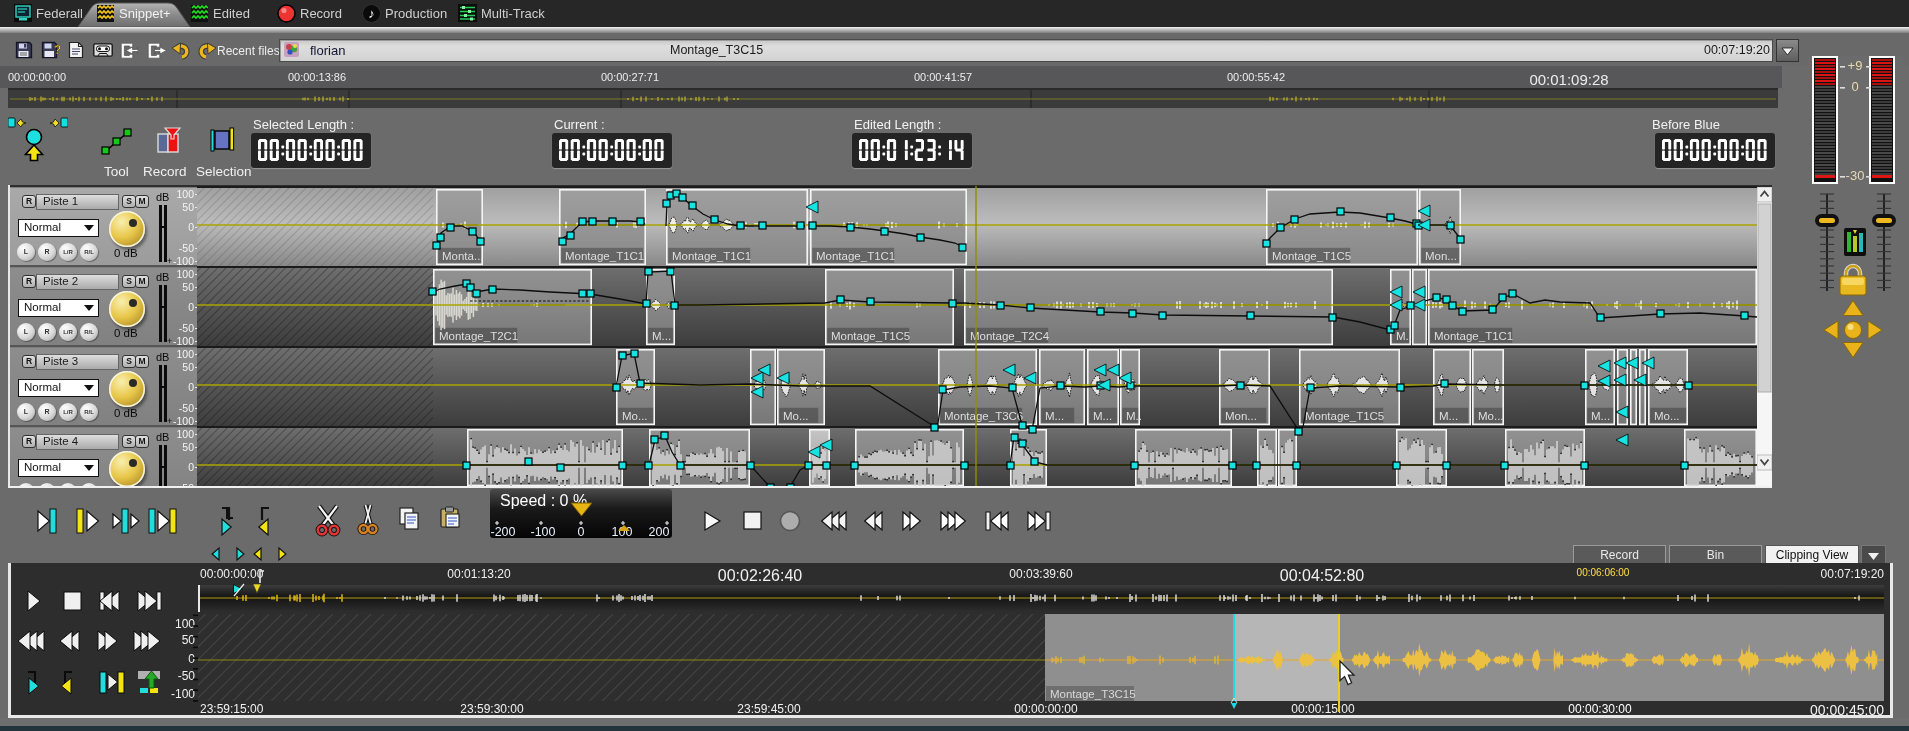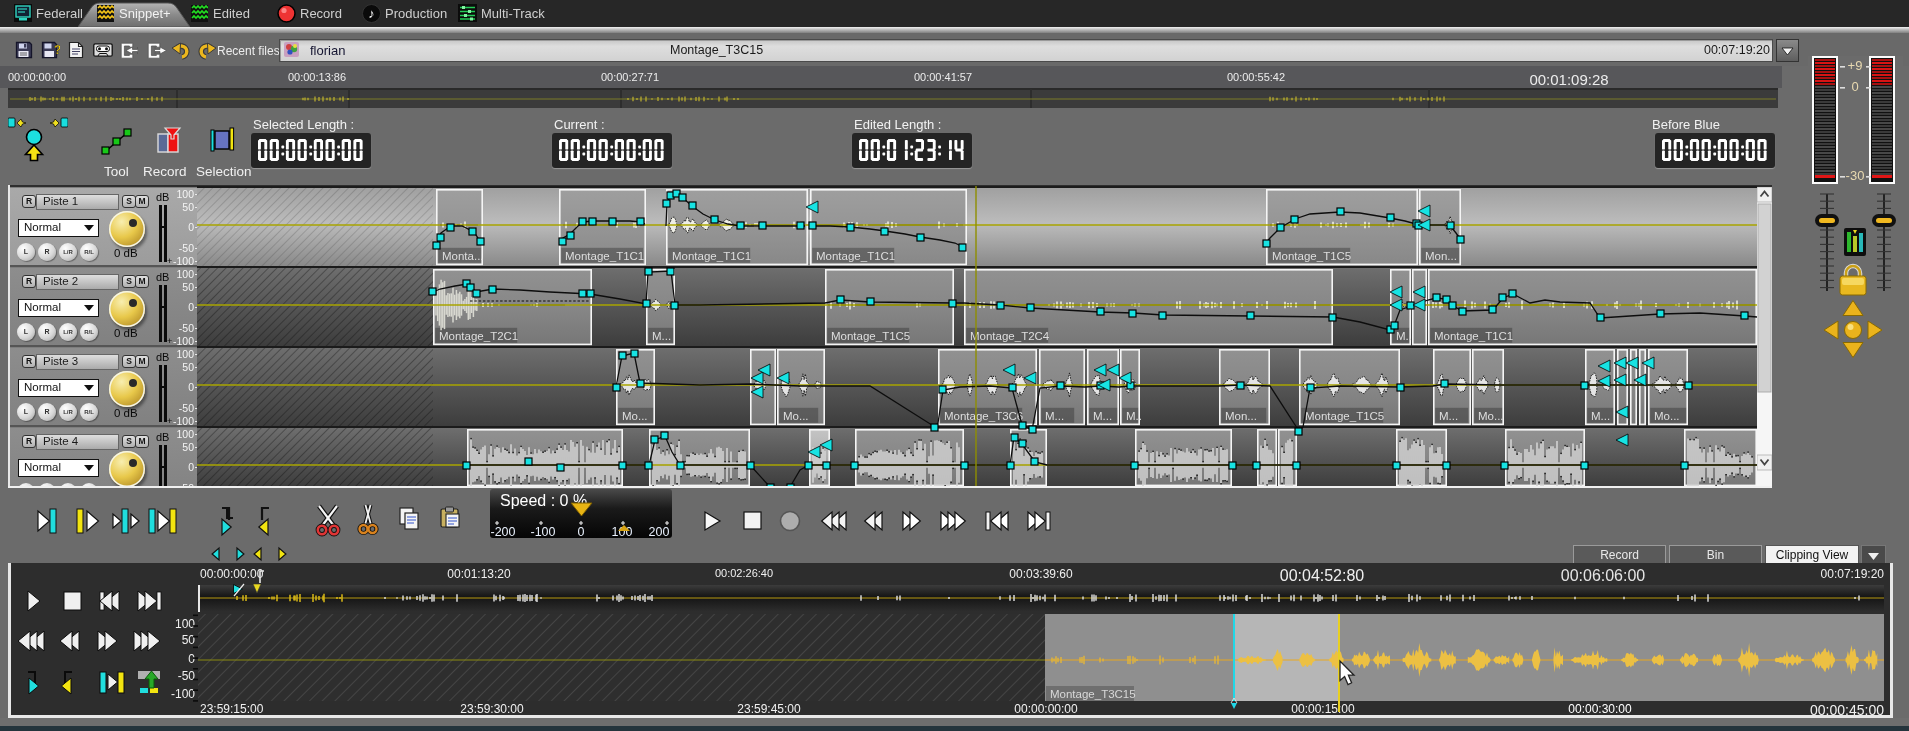--- a/index.html
+++ b/index.html
@@ -2107,24 +2107,24 @@
 <div class="ab" style="left:1573px;top:545px;width:93px;height:20px;background:#5a5a5a;color:#e8e8e8;border-top:1px solid #9a9a9a;border-left:1px solid #9a9a9a;border-right:1px solid #9a9a9a;font-size:12px;text-align:center;line-height:19px">Record</div>
 <div class="ab" style="left:1669px;top:545px;width:93px;height:20px;background:#5a5a5a;color:#e8e8e8;border-top:1px solid #9a9a9a;border-left:1px solid #9a9a9a;border-right:1px solid #9a9a9a;font-size:12px;text-align:center;line-height:19px">Bin</div>
 <div class="ab" style="left:1765px;top:545px;width:94px;height:20px;background:#f2f2f2;color:#111;border:1px solid #555;font-size:12px;text-align:center;line-height:19px">Clipping View</div>
 <div class="ab" style="left:1861px;top:545px;width:25px;height:20px;background:#4a4a4a;border:1px solid #777"></div>
 <svg class="ab" style="left:1861px;top:545px" width="25" height="20">
       <polygon points="7,8 18,8 12.5,15" fill="#f0f0f0"></polygon>
     </svg>
 <div class="ab" style="left:8px;top:563px;width:1885px;height:155px;background:#2d2d2d;border-left:3px solid #e8e8e8;border-bottom:3px solid #e8e8e8;border-right:3px solid #e8e8e8"></div>
 <div class="tx" style="left:200px;top:567px;font-size:12px;color:#f0f0f0">00:00:00:00</div>
 <div class="tx" style="left:479px;top:567px;font-size:12px;color:#f0f0f0;transform:translateX(-50%)">00:01:13:20</div>
-<div class="tx" style="left:744px;top:567px;font-size:11px;color:#f0f0f0;transform:translateX(-50%)">00:02:26:40</div>
+<div class="tx" style="left:760px;top:567px;font-size:16px;color:#f0f0f0;transform:translateX(-50%)">00:02:26:40</div>
 <div class="tx" style="left:1041px;top:567px;font-size:12px;color:#f0f0f0;transform:translateX(-50%)">00:03:39:60</div>
 <div class="tx" style="left:1322px;top:567px;font-size:16px;color:#f0f0f0;transform:translateX(-50%)">00:04:52:80</div>
-<div class="tx" style="left:1603px;top:567px;font-size:16px;color:#e5e5e5;transform:translateX(-50%)">00:06:06:00</div>
+<div class="tx" style="left:1603px;top:567px;font-size:10px;color:#fde047;transform:translateX(-50%)">00:06:06:00</div>
 <div class="tx" style="left:1884px;top:567px;font-size:12px;color:#f0f0f0;transform:translateX(-100%)">00:07:19:20</div>
 <div class="tx" style="left:200px;top:702px;font-size:12px;color:#f0f0f0">23:59:15:00</div>
 <div class="tx" style="left:492px;top:702px;font-size:12px;color:#f0f0f0;transform:translateX(-50%)">23:59:30:00</div>
 <div class="tx" style="left:769px;top:702px;font-size:12px;color:#f0f0f0;transform:translateX(-50%)">23:59:45:00</div>
 <div class="tx" style="left:1046px;top:702px;font-size:12px;color:#f0f0f0;transform:translateX(-50%)">00:00:00:00</div>
 <div class="tx" style="left:1323px;top:702px;font-size:12px;color:#f0f0f0;transform:translateX(-50%)">00:00:15:00</div>
 <div class="tx" style="left:1600px;top:702px;font-size:12px;color:#ffffff;transform:translateX(-50%)">00:00:30:00</div>
 <div class="tx" style="left:1884px;top:702px;font-size:14px;color:#f0f0f0;transform:translateX(-100%)">00:00:45:00</div>
 <div class="tx" style="left:195px;top:617px;font-size:12px;color:#f0f0f0;transform:translateX(-100%)">100</div>
 <div class="tx" style="left:195px;top:633px;font-size:12px;color:#f0f0f0;transform:translateX(-100%)">50</div>

